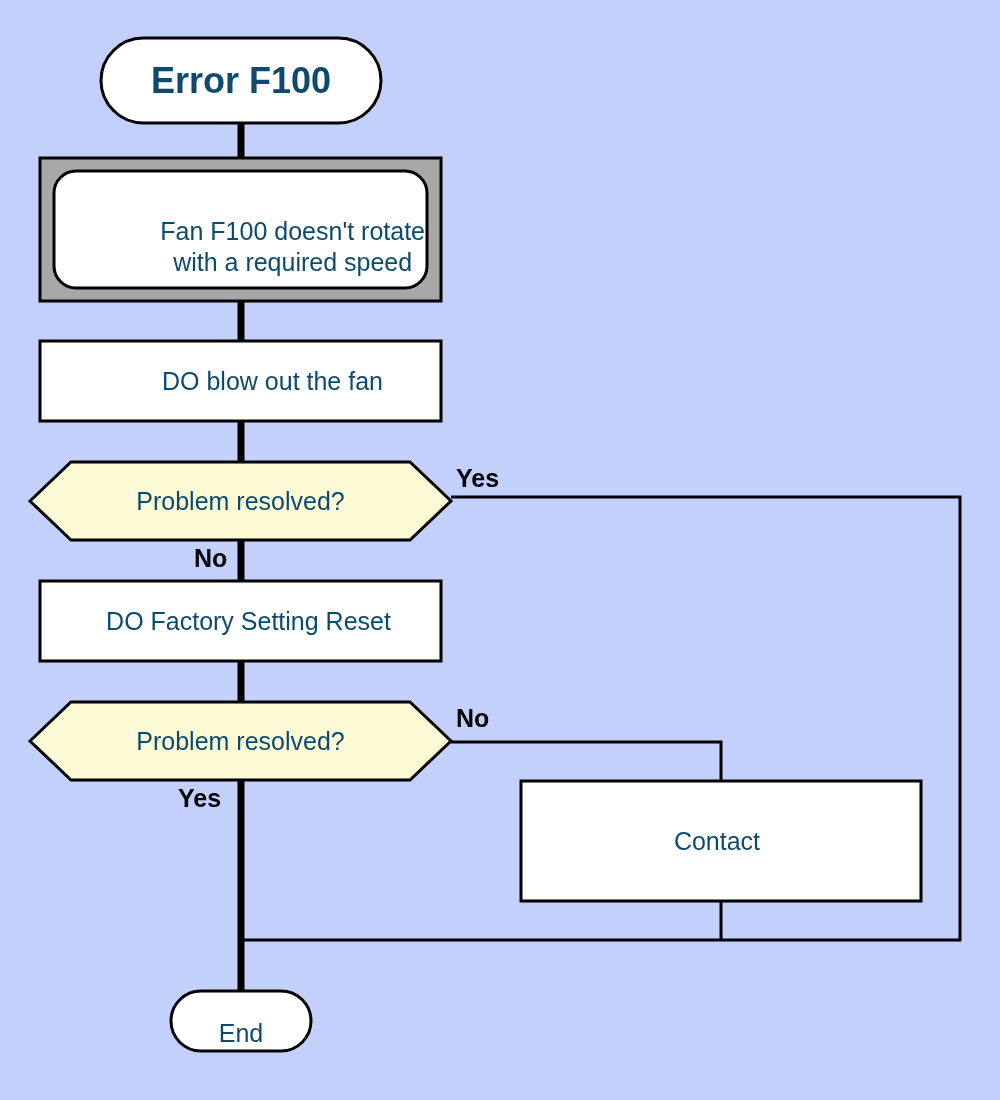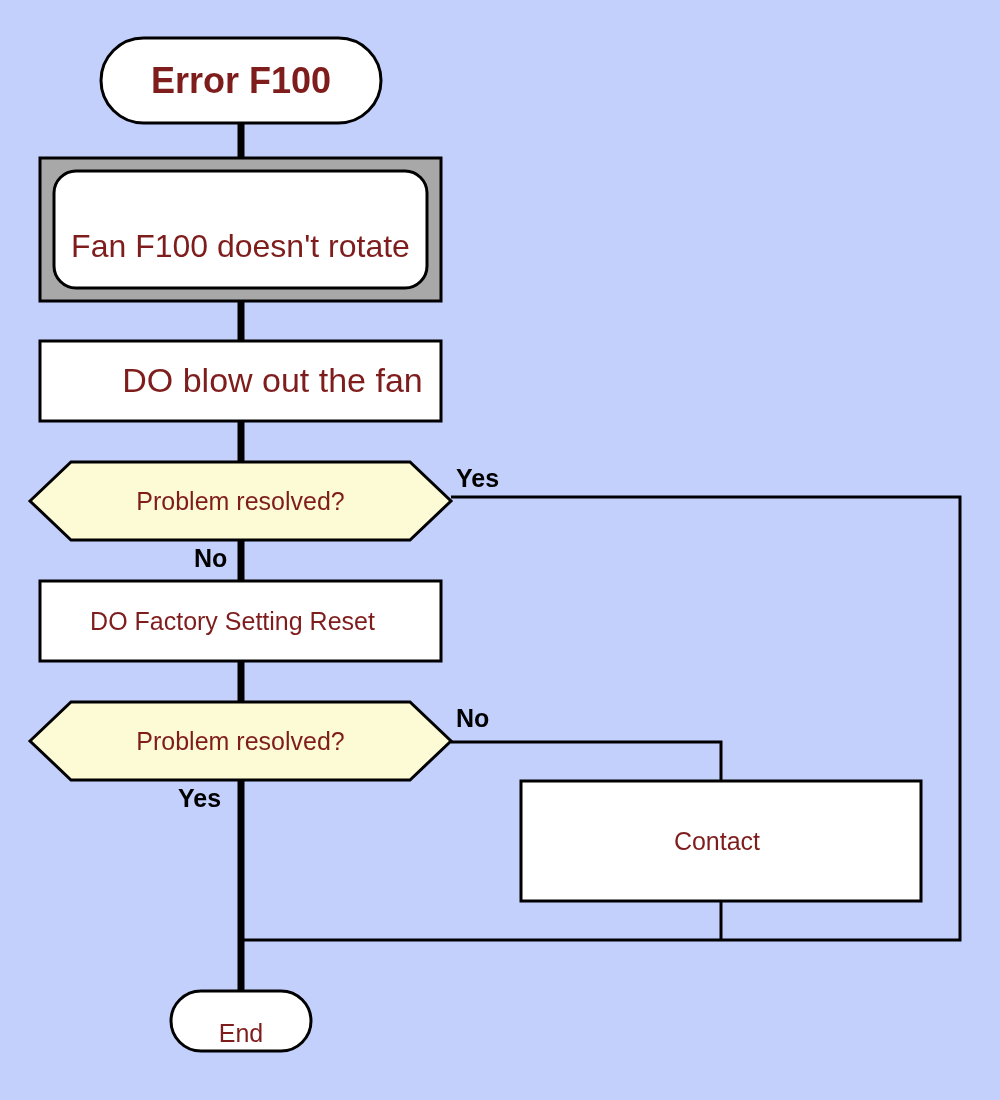--- a/index.html
+++ b/index.html
@@ -9,38 +9,38 @@
     background:#c3d0fc;
     font-family:"Liberation Sans", sans-serif;
     overflow:hidden;
     position:relative;
   }
   #canvas{position:absolute;left:0;top:0;width:1000px;height:1100px;}
   .node-text{
     position:absolute;
     display:flex;align-items:center;justify-content:center;
     text-align:center;
-    color:#7f1d1d;
+    color:#0c4a6e;
     pointer-events:none;
     line-height:1.22;
   }
   .edge-label{
     position:absolute;
     color:#000;
     font-size:25px;
     white-space:nowrap;
     font-weight:bold;
   }
   
   #label-start{left:101px;top:38px;width:280px;height:85px;font-size:36px;font-weight:bold;}
   
-  #label-fan{left:56px;top:172px;width:369px;height:149px;font-size:32px;}
+  #label-fan{left:56px;top:172px;width:369px;height:149px;font-size:25px;justify-content:flex-end;}
   
-  #label-blow{left:40px;top:341px;width:465px;height:80px;font-size:34px;text-align:right;}
-  #label-reset{left:32px;top:581px;width:401px;height:80px;font-size:25px;}
+  #label-blow{left:40px;top:341px;width:465px;height:80px;font-size:25px;text-align:right;}
+  #label-reset{left:48px;top:581px;width:401px;height:80px;font-size:25px;}
   
   #label-dec1{left:30px;top:461px;width:421px;height:80px;font-size:25px;}
   #label-dec2{left:30px;top:701px;width:421px;height:80px;font-size:25px;}
   
   #label-contact{left:521px;top:781px;width:392px;height:120px;font-size:25px;}
   
   #label-end{left:171px;top:991px;width:140px;height:60px;font-size:25px;margin-top:12px;}
   
   #lbl-yes1{left:456px;top:464px;}
   #lbl-no1{left:194px;top:544px;}
@@ -90,20 +90,21 @@
   <rect x="521" y="781" width="400" height="120" fill="#ffffff" stroke="#000" stroke-width="3"></rect>
 
   <rect x="171" y="991" width="140" height="60" rx="30" ry="30" fill="#ffffff" stroke="#000" stroke-width="3"></rect>
 </svg>
 
 <div class="node-text" id="label-start">Error F100</div>
 
 <div class="node-text" id="label-fan">
   <div>
     <div>Fan F100 doesn't rotate</div>
+    <div>with a required speed</div>
   </div>
 </div>
 
 <div class="node-text" id="label-blow">DO blow out the fan</div>
 
 <div class="node-text" id="label-dec1">Problem resolved?</div>
 
 <div class="node-text" id="label-reset">DO Factory Setting Reset</div>
 
 <div class="node-text" id="label-dec2">Problem resolved?</div>

